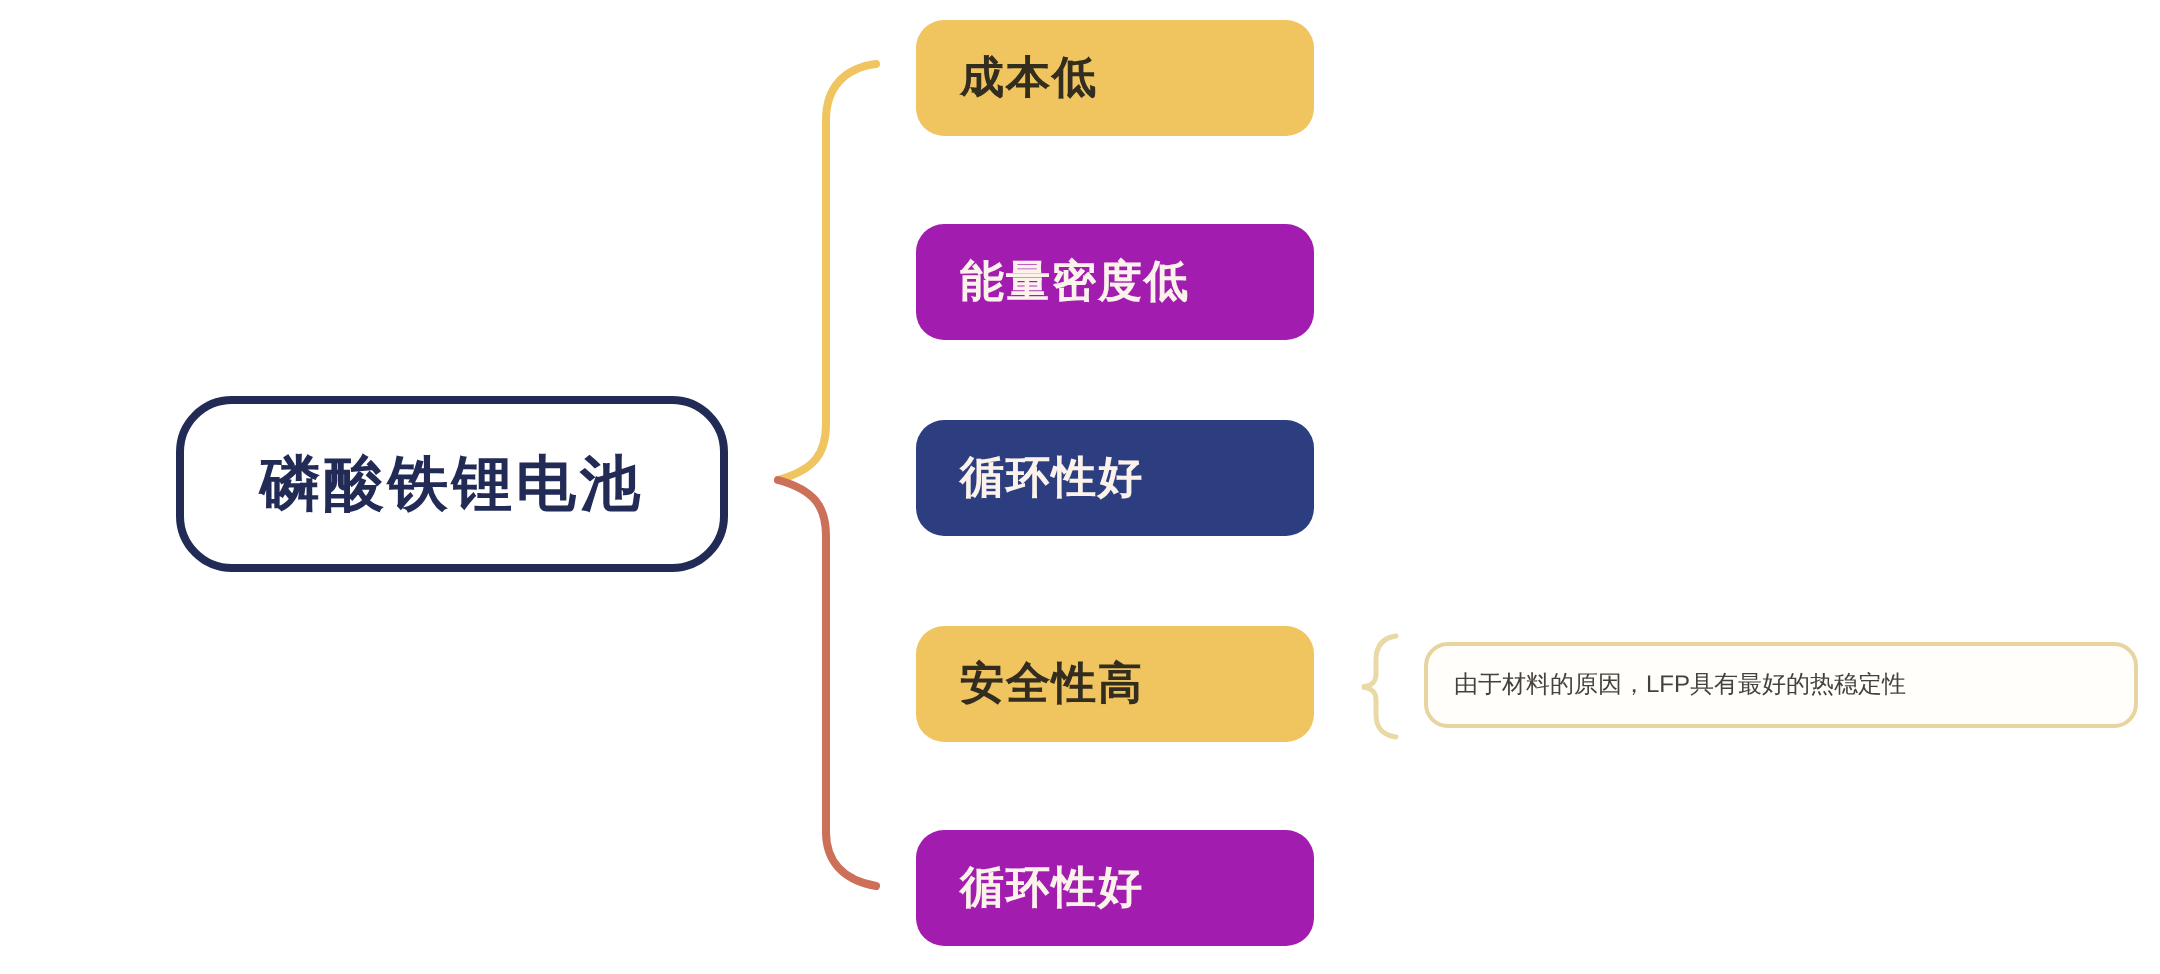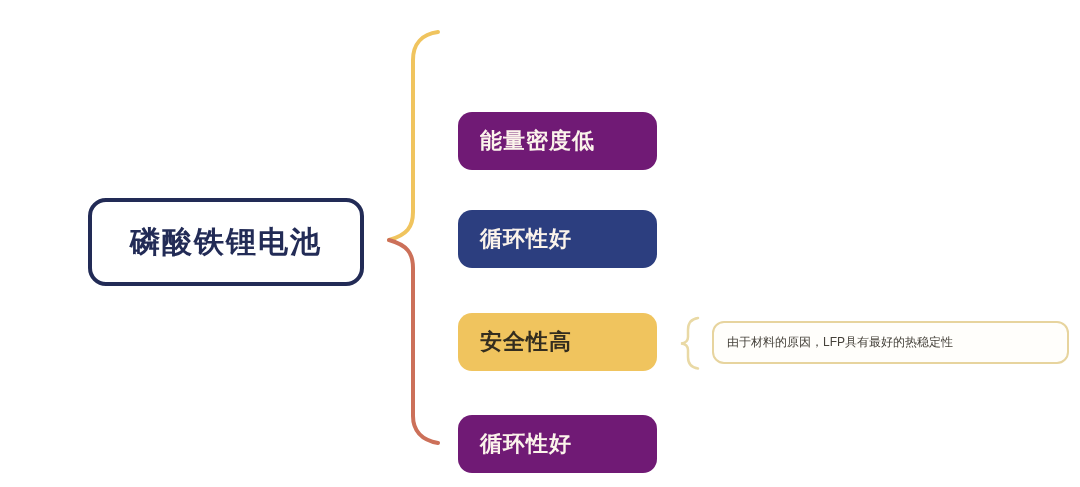--- a/index.html
+++ b/index.html
@@ -3,31 +3,31 @@
 <meta charset="utf-8">
 <style>
   html,body{margin:0;padding:0;background:#ffffff;}
   .canvas{
     position:relative;width:1080px;height:487px;background:#ffffff;
     font-family:"Liberation Sans",sans-serif;overflow:hidden;
   }
   .overlay{position:absolute;left:0;top:0;width:1080px;height:487px;}
   .central{
     position:absolute;left:88px;top:198px;width:276px;height:88px;
-    box-sizing:border-box;border:4px solid #222B56;border-radius:18px;
+    box-sizing:border-box;border:4px solid #222B56;border-radius:28px;
     background:#ffffff;display:flex;align-items:center;justify-content:center;
     color:#222B56;font-size:30px;font-weight:bold;letter-spacing:2px;
   }
   .branch{
     position:absolute;left:458px;width:199px;height:58px;
     box-sizing:border-box;border-radius:14px;display:flex;align-items:center;
     padding-left:22px;font-size:22px;font-weight:600;letter-spacing:1px;
   }
   .yellow{background:#F0C45E;color:#332D1F;}
-  .salmon{background:#701a75;color:#FBF3EB;}
+  .salmon{background:#a21caf;color:#FBF3EB;}
   .blue{background:#2C3E7F;color:#FBF3EB;}
   .b1{top:10px}.b2{top:112px}.b3{top:210px}.b4{top:313px}.b5{top:415px}
   .note{
     position:absolute;left:712px;top:321px;width:357px;height:43px;
     box-sizing:border-box;border:2px solid #E7D49E;border-radius:12px;
     background:#FFFEFB;display:flex;align-items:center;padding:0 13px;
     font-size:12px;color:#46423B;white-space:nowrap;
   }
 </style>
 </head>
@@ -38,20 +38,23 @@
   <svg class="overlay" viewBox="0 0 1080 487" xmlns="http://www.w3.org/2000/svg">
     <path d="M 438 32 C 422 34, 413 44, 413 60 L 413 212 C 413 227, 407 235, 389 240" fill="none" stroke-width="4" stroke-linecap="round" stroke="#F0C45E"></path>
     <path d="M 389 240 C 407 245, 413 253, 413 268 L 413 416 C 413 430, 421 440, 438 443" fill="none" stroke-width="4" stroke-linecap="round" stroke="#CC7059"></path>
     <path d="M 698 318 C 691 319, 688 323, 688 330 L 688 337 C 688 341, 686 343, 681 343.5 C 686 344, 688 346, 688 350 L 688 357 C 688 364, 691 367.5, 698 368.5" fill="none" stroke-width="2.5" stroke-linecap="round" stroke="#E9D9A5"></path>
   </svg>
 
   <div class="central">
     <span>磷酸铁锂电池</span>
   </div>
 
+  <div class="branch b1 yellow">
+    <span>成本低</span>
+  </div>
 
   <div class="branch b2 salmon">
     <span>能量密度低</span>
   </div>
 
   <div class="branch b4 yellow">
     <span>安全性高</span>
   </div>
 
   <div class="branch b3 blue">

